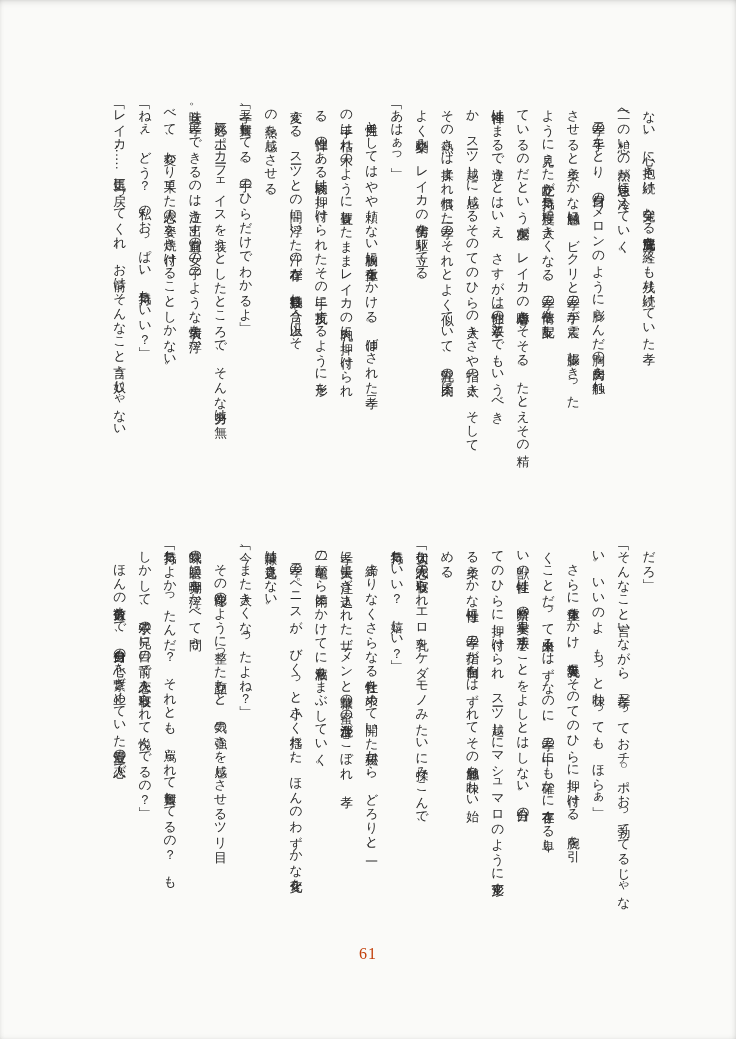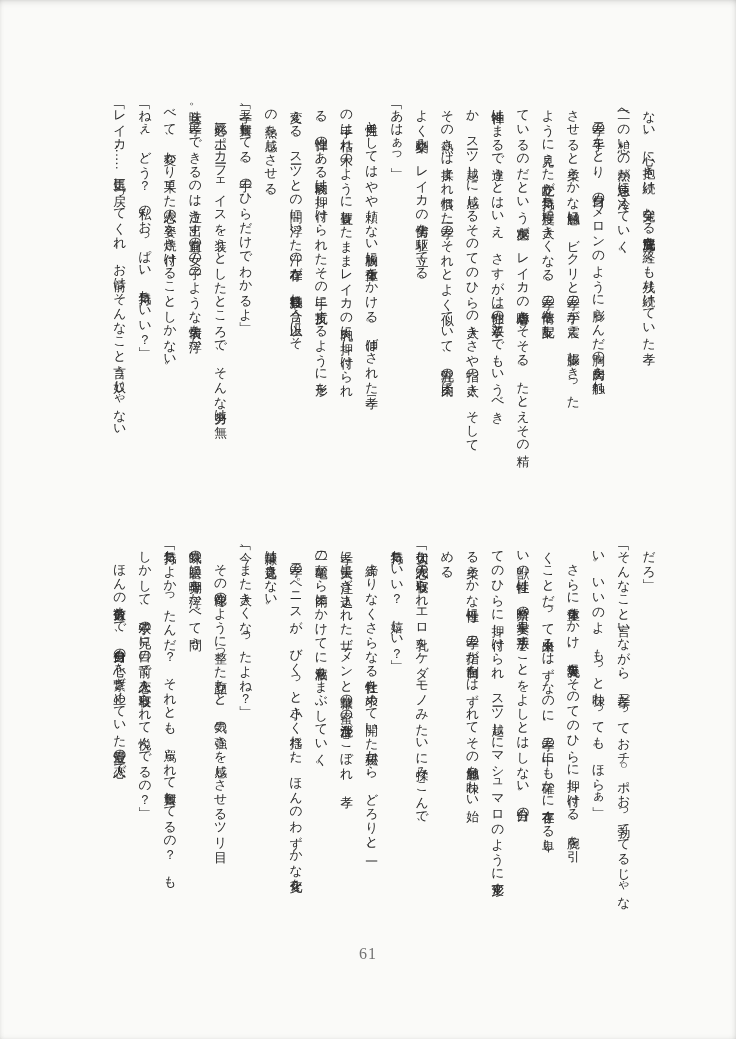--- a/index.html
+++ b/index.html
@@ -40,21 +40,21 @@
     right: 75px;
   }
   .page-number {
     position: absolute;
     top: 945px;
     left: 0;
     width: 736px;
     text-align: center;
     font-size: 16px;
     letter-spacing: 1px;
-    color: #737373;
+    color: #c2410c;
   }
 </style>
 </head>
 <body>
 
 <div class="page">
   <div class="tblock tblock-top">ない。心に抱き続け、完全なる洗脳完成を経ても残り続けていた孝
 二への想いの熱が急速に冷えていく。
 　孝二の手をとり、自身のメロンのように膨らんだ胸の肉房を触れ
 させると柔らかな感触に、ビクリと孝二の手が震え、膨張しきった

